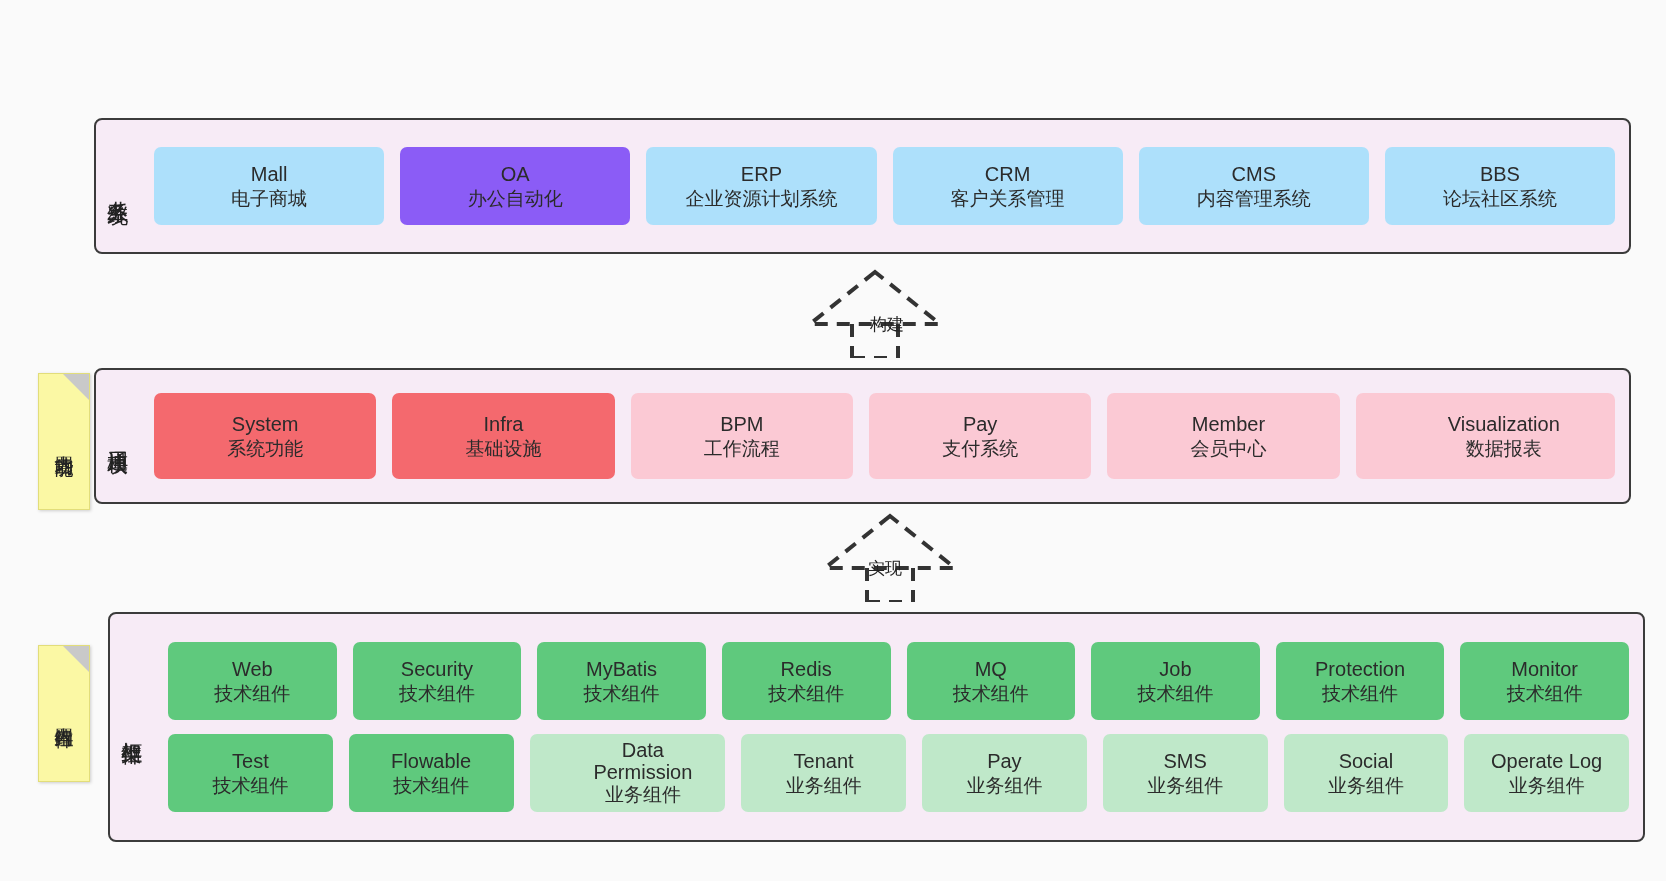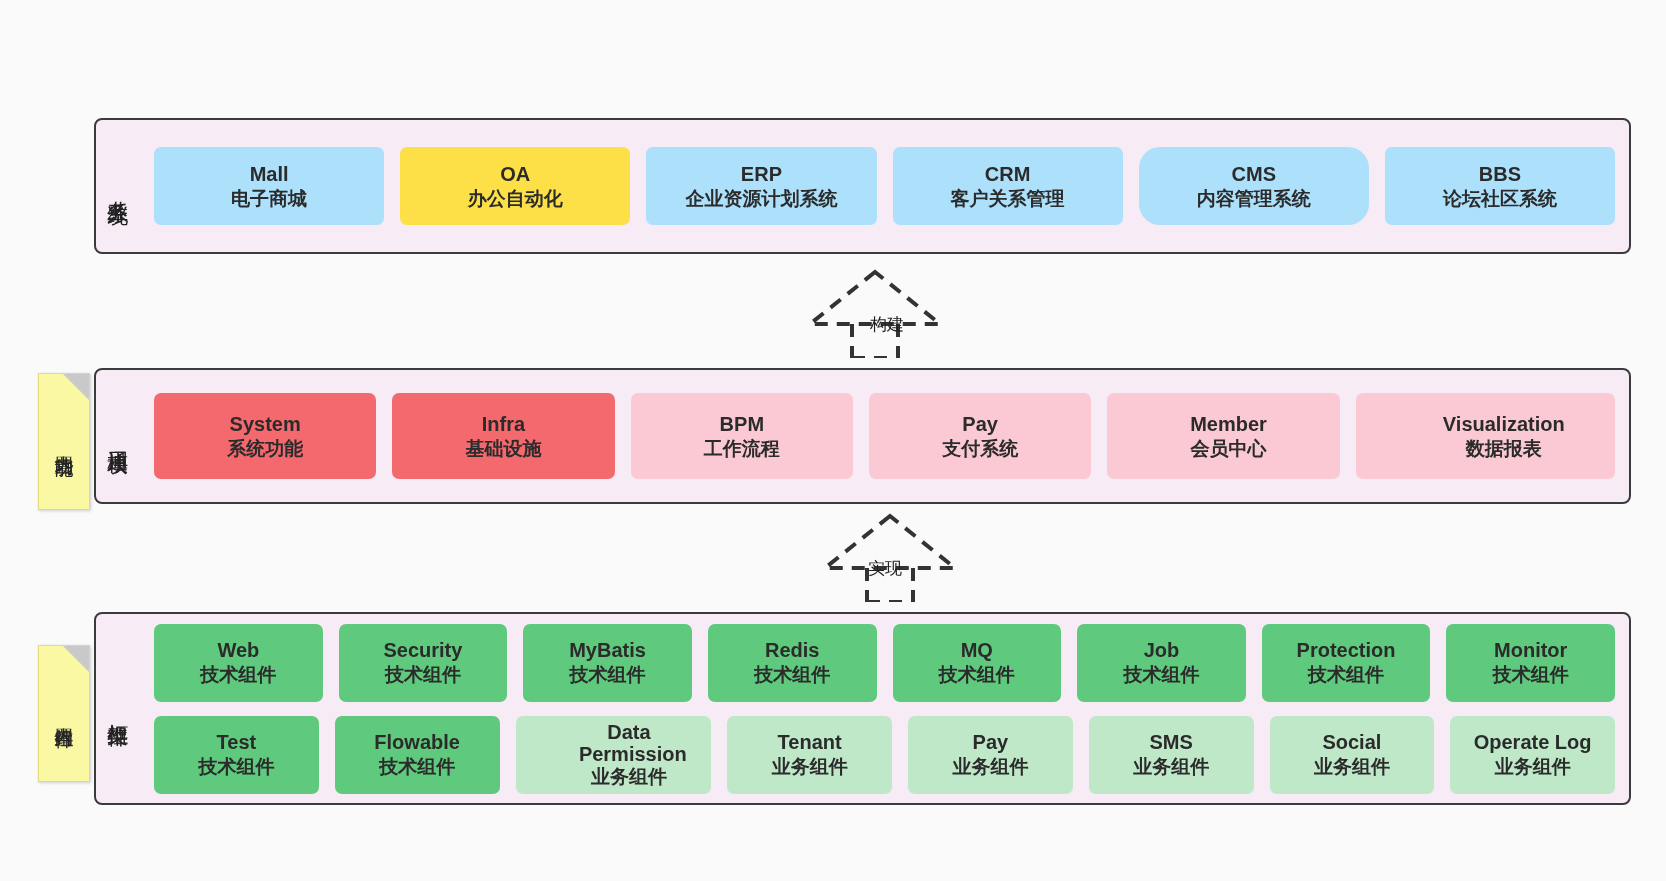--- a/index.html
+++ b/index.html
@@ -45,21 +45,20 @@
     display: flex;
     flex-direction: column;
     justify-content: center;
     gap: 14px;
     padding: 0 14px;
   }
   .row {
     display: flex;
     gap: 16px;
     align-items: stretch;
-    font-weight: bold;
   }
 
   
   .card {
     flex: 1 1 0;
     border-radius: 7px;
     display: flex;
     flex-direction: column;
     align-items: center;
     justify-content: center;
@@ -122,33 +121,33 @@
 <div id="canvas">
 
   <div class="layer" id="layer-business" style="left:94px; top:118px; width:1537px; height:136px;">
     <div class="layer-title">业务系统</div>
     <div class="layer-body">
       <div class="row row-biz">
         <div class="card c-blue" style="background: rgb(173, 224, 251);">
           <span class="t1">Mall</span>
           <span class="t2">电子商城</span>
         </div>
-        <div class="card c-blue" style="background: #fde047;">
+        <div class="card c-blue" style="background: #8b5cf6;">
           <span class="t1">OA</span>
           <span class="t2">办公自动化</span>
         </div>
         <div class="card c-blue" style="background: rgb(173, 224, 251);">
           <span class="t1">ERP</span>
           <span class="t2">企业资源计划系统</span>
         </div>
         <div class="card c-blue" style="background: rgb(173, 224, 251);">
           <span class="t1">CRM</span>
           <span class="t2">客户关系管理</span>
         </div>
-        <div class="card c-blue" style="background: rgb(173, 224, 251); border-radius: 21px;">
+        <div class="card c-blue" style="background: rgb(173, 224, 251);">
           <span class="t1">CMS</span>
           <span class="t2">内容管理系统</span>
         </div>
         <div class="card c-blue" style="background: rgb(173, 224, 251);">
           <span class="t1">BBS</span>
           <span class="t2">论坛社区系统</span>
         </div>
       </div>
     </div>
   </div>
@@ -199,21 +198,21 @@
   </div>
 
   <div class="arrow" style="left:815px; top:512px; width:150px; height:90px;">
     <svg width="150" height="90" viewBox="0 0 150 90">
       <path d="M75 4 L10 56 L140 56 Z" fill="none" stroke="#333" stroke-width="4" stroke-dasharray="13,9" stroke-linejoin="miter"></path>
       <path d="M52 56 L52 90 M98 56 L98 90 M52 90 L98 90" fill="none" stroke="#333" stroke-width="4" stroke-dasharray="13,9"></path>
     </svg>
     <div class="arrow-label" style="left:47px; top:45px; width:46px; text-align:center;">实现</div>
   </div>
 
-  <div class="layer" id="layer-framework" style="left:94px; top:612px; width:1537px; height:193px;">
+  <div class="layer" id="layer-framework" style="left:108px; top:612px; width:1537px; height:230px;">
     <div class="layer-title">框架组件</div>
     <div class="layer-body">
 
       <div class="row row-frame">
         <div class="card c-green" style="background: rgb(95, 201, 125);">
           <span class="t1">Web</span>
           <span class="t2">技术组件</span>
         </div>
         <div class="card c-green" style="background: rgb(95, 201, 125);">
           <span class="t1">Security</span>

